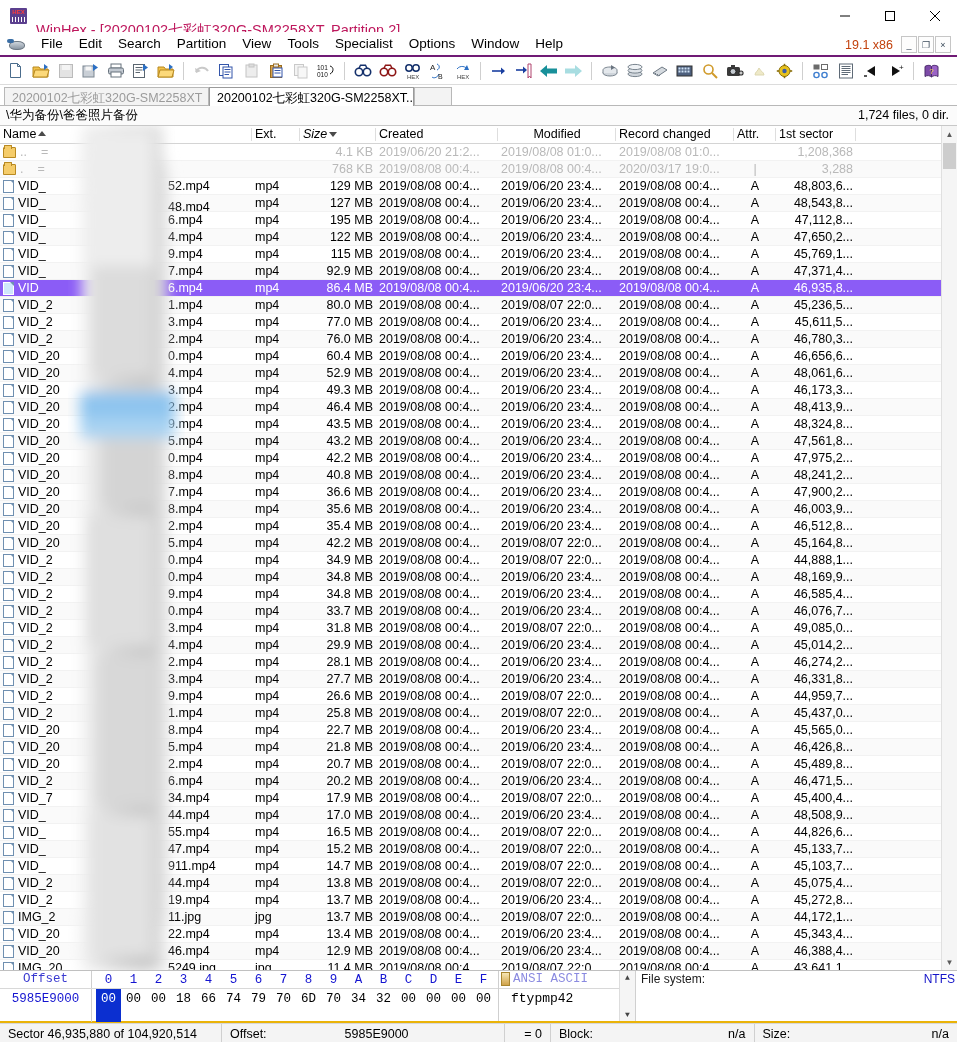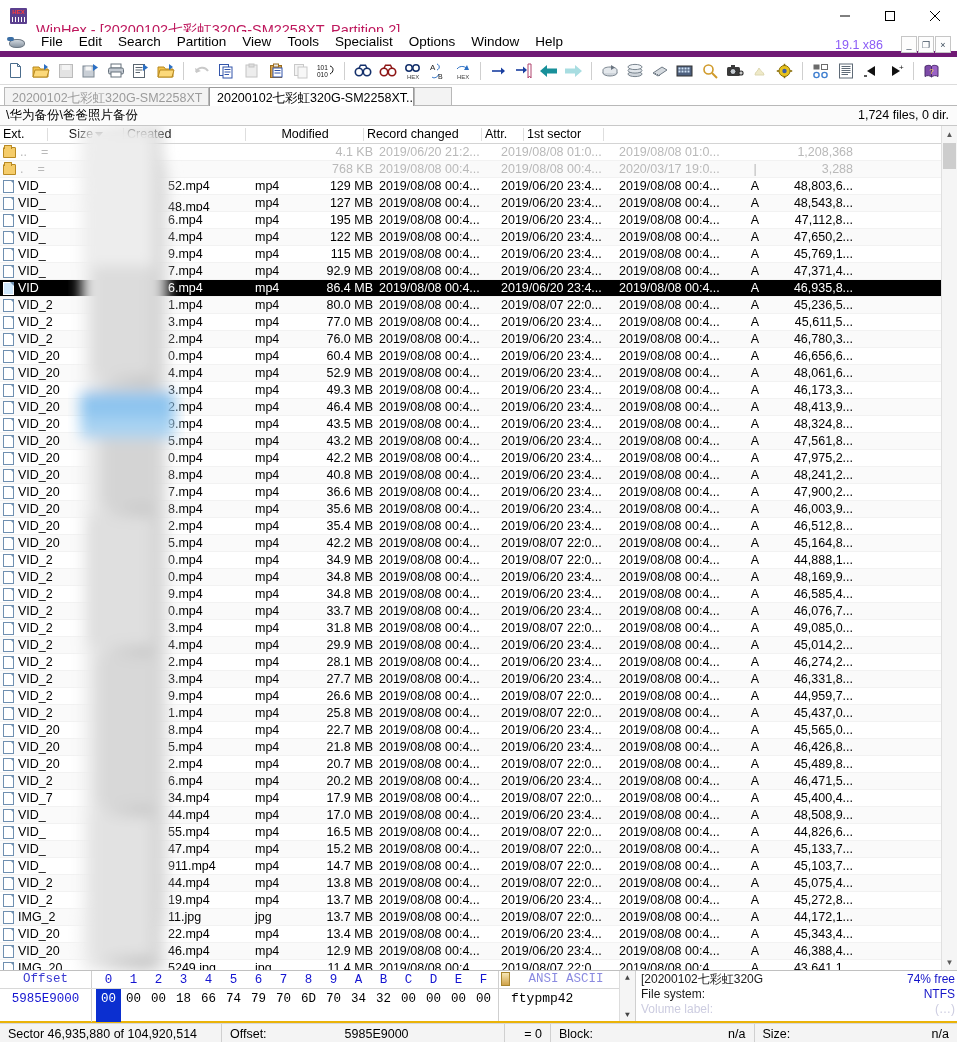--- a/index.html
+++ b/index.html
@@ -65,21 +65,21 @@
   }
   .win-btn svg { display:block; }
 
   
   .menubar {
     height: 25px;
     display: flex;
     align-items: center;
     background: #ffffff;
     position: relative;
-    border-bottom: 6px solid #701a75;
+    border-bottom: 2px solid #701a75;
   }
   .doc-icon {
     width: 18px; height: 14px;
     margin-left: 7px; margin-right: 8px;
     position: relative;
     flex: 0 0 auto;
   }
   .doc-icon::before {
     content:"";
     position:absolute; left:2px; top:4px; width:14px; height:7px;
@@ -96,21 +96,21 @@
     padding: 2px 8px;
     font-size: 13.5px;
     color: #000;
     cursor: default;
     white-space: nowrap;
   }
   .menu-right {
     position: absolute; right: 0; top: 0;
     height: 25px; display: flex; align-items: center;
   }
-  .ver-text { font-size: 12.5px; color: #8b5cf6; margin-right: 18px; }
+  .ver-text { font-size: 12.5px; color: #c2410c; margin-right: 8px; }
   .mdi-btn {
     width: 16px; height: 17px;
     border: 1px solid #c6c6c6;
     background: #fdfdfd;
     display: flex; align-items: center; justify-content: center;
     font-size: 9px; color: #3a4a5a;
     margin-right: 1px;
   }
   .mdi-btn:last-child { margin-right: 6px; }
 
@@ -235,36 +235,36 @@
   .row {
     display: flex;
     height: 17px;
     font-size: 12.5px;
     line-height: 17px;
     white-space: nowrap;
     border-bottom: 1px solid #f2f2f2;
   }
   .row.alt { background: #fafafa; }
   .row.dim { color: #b9b9b9; }
-  .row.sel { background: #000000; color: #fff; }
+  .row.sel { background: #8b5cf6; color: #fff; }
   .row .cell { padding: 0 3px; overflow: hidden; }
 
   
   .c-name { width: 252px; display:flex; align-items:center; }
   .c-ext  { width: 48px; }
   .c-size { width: 76px; text-align: right; }
   .c-created { width: 122px; }
   .c-modified { width: 118px; }
   .c-record { width: 118px; }
   .c-attr { width: 42px; text-align:center; }
   .c-sector { width: 80px; text-align: right; }
 
   .hdr-name { width: 252px; }
   .hdr-ext  { width: 48px; }
-  .hdr-size { width: 76px; text-align:center; }
+  .hdr-size { width: 76px; text-align:left;font-style:italic; }
   .hdr-created { width: 122px; }
   .hdr-modified { width: 118px; text-align: center; }
   .hdr-record { width: 118px; }
   .hdr-attr { width: 42px; }
   .hdr-sector { width: 80px; }
 
   .ic-file {
     width: 11px; height: 13px;
     margin-right: 4px;
     flex: 0 0 auto;
@@ -335,21 +335,21 @@
   .hex-bytes { display:flex; padding-left:4px; font-size:12.5px; line-height:20px; }
   .hex-bytes span { width:25px; text-align:center; }
   .hex-bytes span.hl { background:#0b2fd0; color:#fff; }
 
   .hex-midsep { width:1px; background:#cfcfcf; }
 
   .ascii-col { width: 120px; position:relative; }
   .ascii-hdr {
     height:18px; border-bottom:1px solid #d8d8d8;
     font-size:12.5px; color:#8a8ae0; display:flex; align-items:center;
-    padding-left:14px; line-height:17px;justify-content:center;
+    padding-left:14px; line-height:17px;
   }
   .ascii-flag {
     position:absolute; left:2px; top:1px; width:9px; height:14px;
     background:linear-gradient(#f7e6b4,#cfa24a);
     border:1px solid #a8852f;
   }
   .ascii-body { font-size:13px; padding-left:12px; line-height:20px; }
 
   .ascii-sb {
     width:16px; background:#f5f5f5; border-left:1px solid #ddd;
@@ -712,20 +712,23 @@
 </div>
 
 <div class="pathbar">
   <span>\华为备份\爸爸照片备份</span>
   <span class="filecount">1,724 files, 0 dir.</span>
 </div>
 
 <div class="filelist">
 
   <div class="fl-header">
+    <div class="cell hdr-name">
+      <span>Name</span><span class="sortarrow"></span>
+    </div>
     <div class="cell hdr-ext">Ext.</div>
     <div class="cell hdr-size">
       <span>Size</span><span class="sortarrow desc"></span>
     </div>
     <div class="cell hdr-created">Created</div>
     <div class="cell hdr-modified">Modified</div>
     <div class="cell hdr-record">Record changed</div>
     <div class="cell hdr-attr">Attr.</div>
     <div class="cell hdr-sector">1st sector</div>
   </div>
@@ -1508,30 +1511,22 @@
   </div>
 
   <div class="ascii-sb">
     <span>▲</span>
     <span>▼</span>
   </div>
 
   <div class="hex-right">
     <div class="info-box">
       <div class="info-row">
-        <span class="info-title">[20200102七彩虹320G</span>
-        <span class="info-free">74% free</span>
-      </div>
-      <div class="info-row">
         <span class="k">File system:</span>
         <span class="v">NTFS</span>
-      </div>
-      <div class="info-row faded">
-        <span class="k">Volume label:</span>
-        <span class="v">(…)</span>
       </div>
     </div>
   </div>
 </div>
 
 <div class="statusbar">
   <div class="sb-seg" style="width:222px">Sector 46,935,880 of 104,920,514</div>
   <div class="sb-seg" style="width:283px">
     <span>Offset:</span>
     <span style="margin-left:78px">5985E9000</span>

